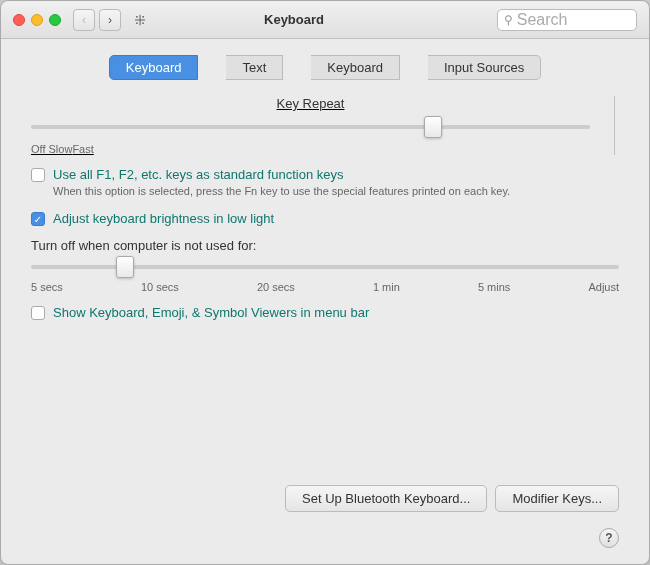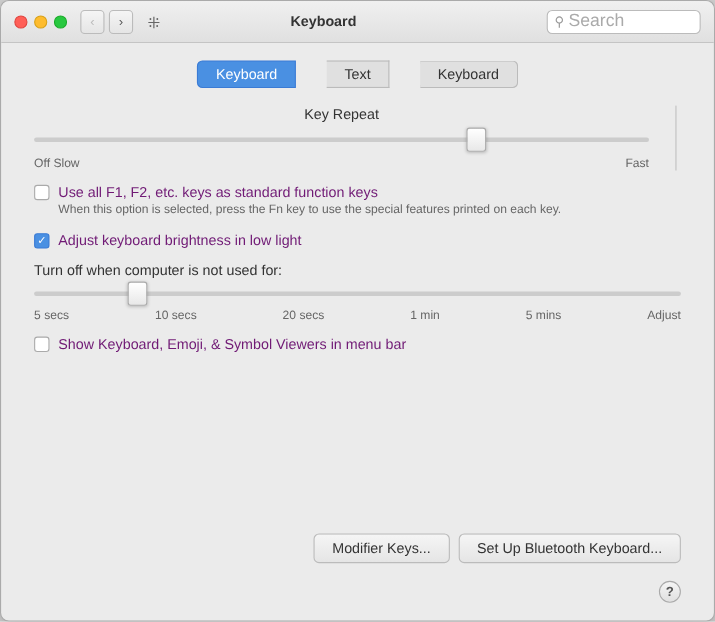--- a/index.html
+++ b/index.html
@@ -148,20 +148,21 @@
       background: #4a90e2;
       color: #fff;
       border-color: #3a7bd5;
     }
 
     
     .sliders-row {
       display: flex;
       gap: 20px;
       padding: 0 10px;
+      text-decoration: underline;
     }
     .slider-group {
       flex: 1;
       display: flex;
       flex-direction: column;
       align-items: center;
       gap: 6px;
     }
     .slider-label {
       font-size: 13px;
@@ -187,21 +188,21 @@
       border: 1px solid #aaa;
       border-radius: 3px;
       position: absolute;
       top: -9px;
       transform: translateX(-50%);
       box-shadow: 0 1px 3px rgba(0,0,0,0.2);
     }
     .slider-range-labels {
       width: 100%;
       display: flex;
-      justify-content: space-between;
+      justify-content: flex-start;
       font-size: 11px;
       color: #666;
     }
     .divider-v {
       width: 1px;
       background: #c0c0c0;
       margin: 0 4px;
     }
 
     
@@ -229,21 +230,21 @@
       color: #fff;
       font-size: 10px;
     }
     .checkbox-content {
       display: flex;
       flex-direction: column;
       gap: 2px;
     }
     .checkbox-label {
       font-size: 13px;
-      color: #701a75;
+      color: #0f766e;
     }
     .checkbox-desc {
       font-size: 11px;
       color: #666;
       line-height: 1.4;
     }
 
     
     .slider-section {
       padding: 0 10px;
@@ -352,20 +353,21 @@
       <input class="search-input" type="text" placeholder="Search" style="">
     </div>
   </div>
 
   <div class="content">
 
     <div class="tabs">
       <div class="tab active">Keyboard</div>
       <div class="tab">Text</div>
       <div class="tab">Keyboard</div>
+      <div class="tab">Input Sources</div>
     </div>
 
     <div class="sliders-row">
 
       <div class="slider-group">
         <div class="slider-label">Key Repeat</div>
         <div class="slider-container">
           <div class="slider-track">
             <div class="slider-thumb" style="left: 72%;"></div>
           </div>
@@ -408,22 +410,22 @@
         <span>Adjust</span>
       </div>
     </div>
 
     <div class="bottom-checkbox">
       <div class="checkbox"></div>
       <span class="checkbox-label">Show Keyboard, Emoji, &amp; Symbol Viewers in menu bar</span>
     </div>
 
     <div class="bottom-buttons">
+      <button class="btn">Set Up Bluetooth Keyboard...</button>
       <button class="btn">Modifier Keys...</button>
-      <button class="btn">Set Up Bluetooth Keyboard...</button>
     </div>
 
     <div class="help-container">
       <div class="help-btn">?</div>
     </div>
 
   </div>
 </div>
 
 </body></html>

